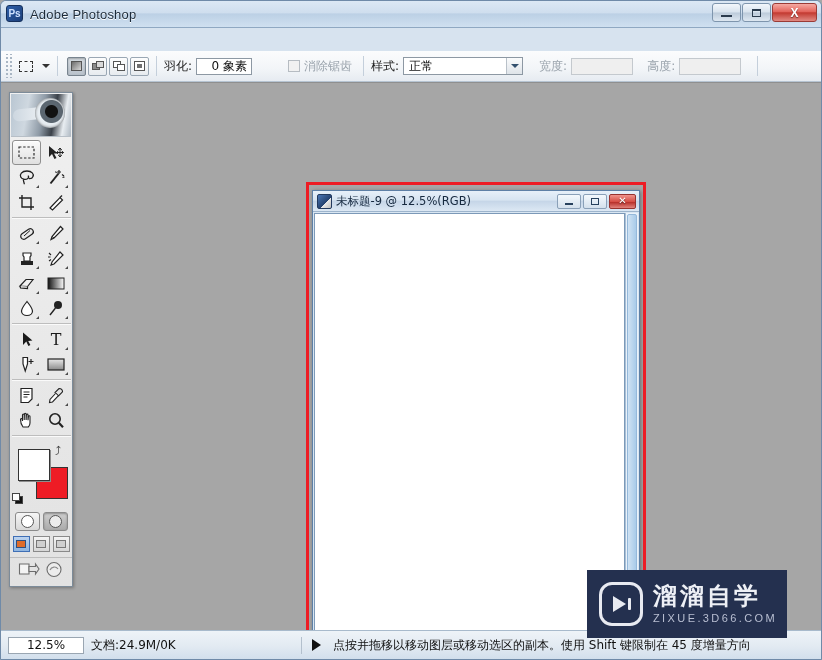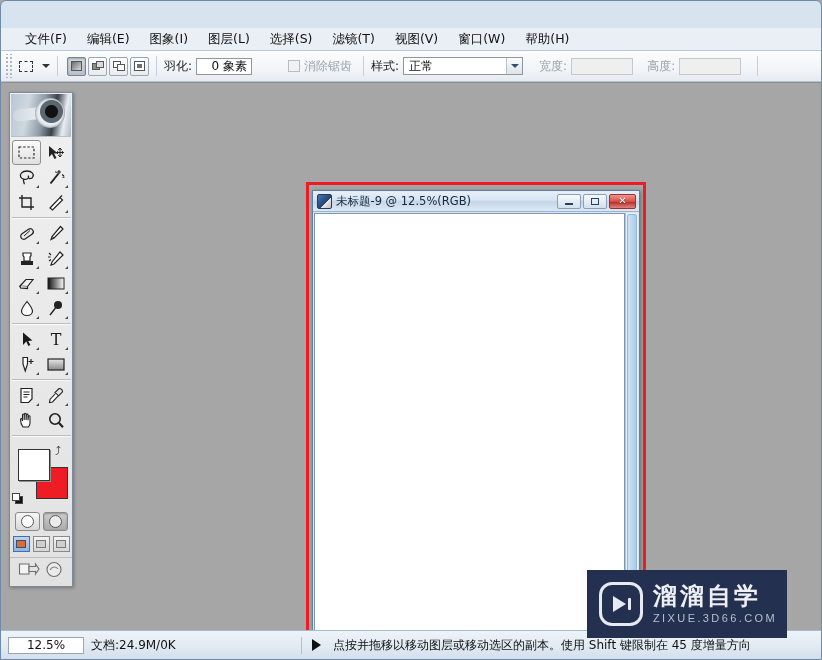--- a/index.html
+++ b/index.html
@@ -344,32 +344,36 @@
   #wm-en{
     color:#b9bfd2;font-size:11px;letter-spacing:2.4px;margin-top:3px;
     font-family:Liberation Sans, sans-serif;
   }
 </style>
 </head>
 <body>
 
 <div id="app-window">
 
-
-  <div id="menubar">
-    <div class="menu-item">文件(F)</div>
-    <div class="menu-item">编辑(E)</div>
-    <div class="menu-item">图象(I)</div>
-    <div class="menu-item">图层(L)</div>
-    <div class="menu-item">选择(S)</div>
-    <div class="menu-item">滤镜(T)</div>
-    <div class="menu-item">视图(V)</div>
-    <div class="menu-item">窗口(W)</div>
-    <div class="menu-item">帮助(H)</div>
+  <div id="titlebar">
+    <div class="tb-icon">
+      <div class="ps-logo">Ps</div>
+    </div>
+    <div class="tb-title">Adobe Photoshop</div>
+    <div id="win-btns">
+      <div class="winbtn mins">
+          <i class="bar-glyph"></i>
+        </div>
+      <div class="winbtn">
+          <i class="sq-glyph"></i>
+        </div>
+      <div class="winbtn close">X</div>
+    </div>
   </div>
+
 
   <div id="optionsbar">
     <div class="grip"></div>
     <div class="tool-preview">
       <div class="marq-icon"></div>
     </div>
     <div class="tri-down"></div>
     <div class="opt-sep"></div>
     <div class="selmode">
       <div class="sm active">

